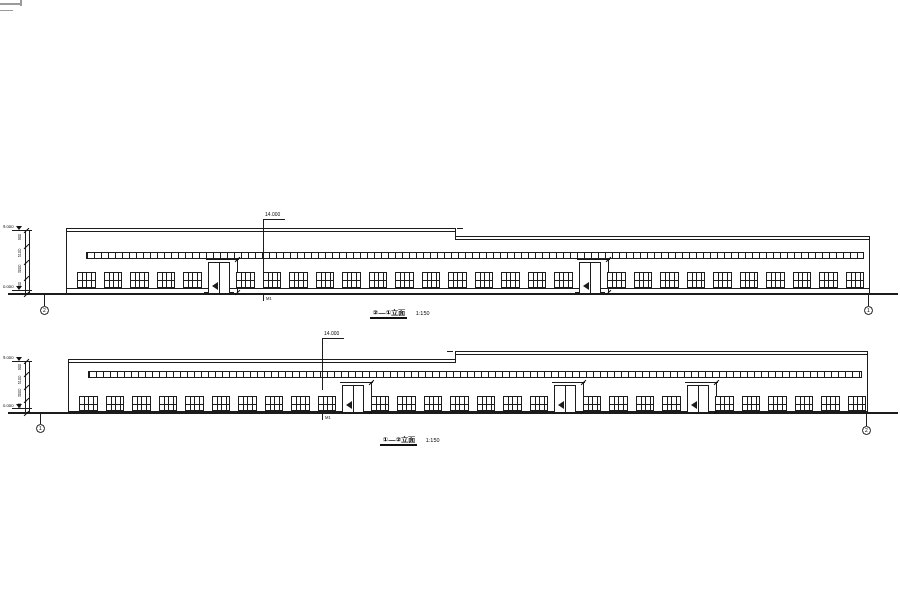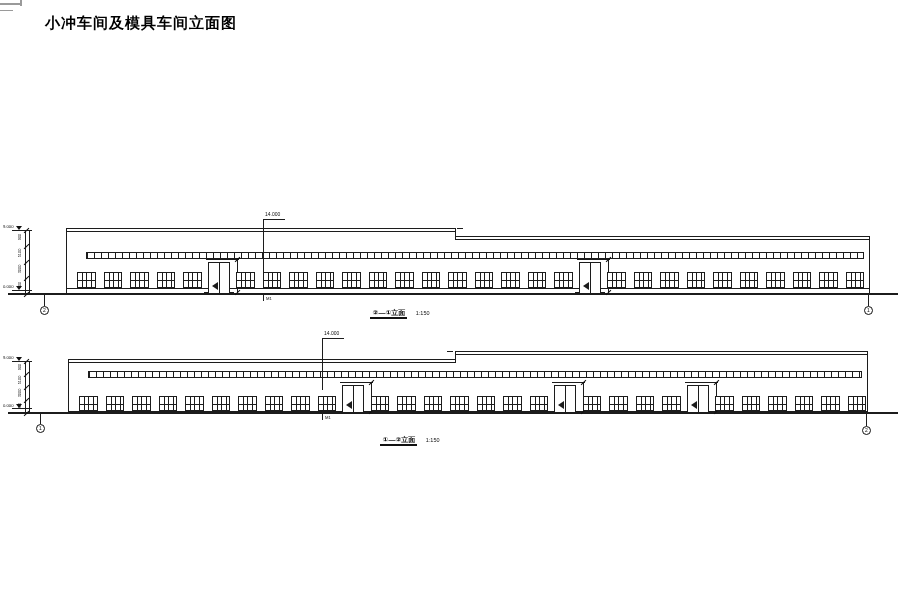--- a/index.html
+++ b/index.html
@@ -34,21 +34,20 @@
 </style>
 </head>
 <body>
 
 <div id="sheet">
 
   <div class="ln gray" style="left:0;top:3px;width:21px;height:2px"></div>
   <div class="ln gray" style="left:0;top:10px;width:13px;height:1px"></div>
   <div class="ln gray" style="left:20px;top:0;width:2px;height:6px"></div>
 
-  <div id="title">小冲车间及模具车间立面图</div>
 
   <section id="elev0" class="abs">
       <div class="ln" style="left: 66px; top: 228px; width: 389px; height: 1.3px;"></div>
       <div class="ln" style="left: 66px; top: 231px; width: 389px; height: 1px;"></div>
       <div class="ln" style="left: 455px; top: 236px; width: 415px; height: 1.3px;"></div>
       <div class="ln" style="left: 455px; top: 239px; width: 415px; height: 1px;"></div>
       <div class="ln" style="left: 455px; top: 228px; width: 1.3px; height: 12px;"></div>
       <div class="ln" style="left: 457px; top: 228px; width: 6px; height: 1px;"></div>
       <div class="ln" style="left: 457px; top: 236px; width: 6px; height: 1px;"></div>
       <div class="ln" style="left: 66px; top: 228px; width: 1.3px; height: 65px;"></div>

